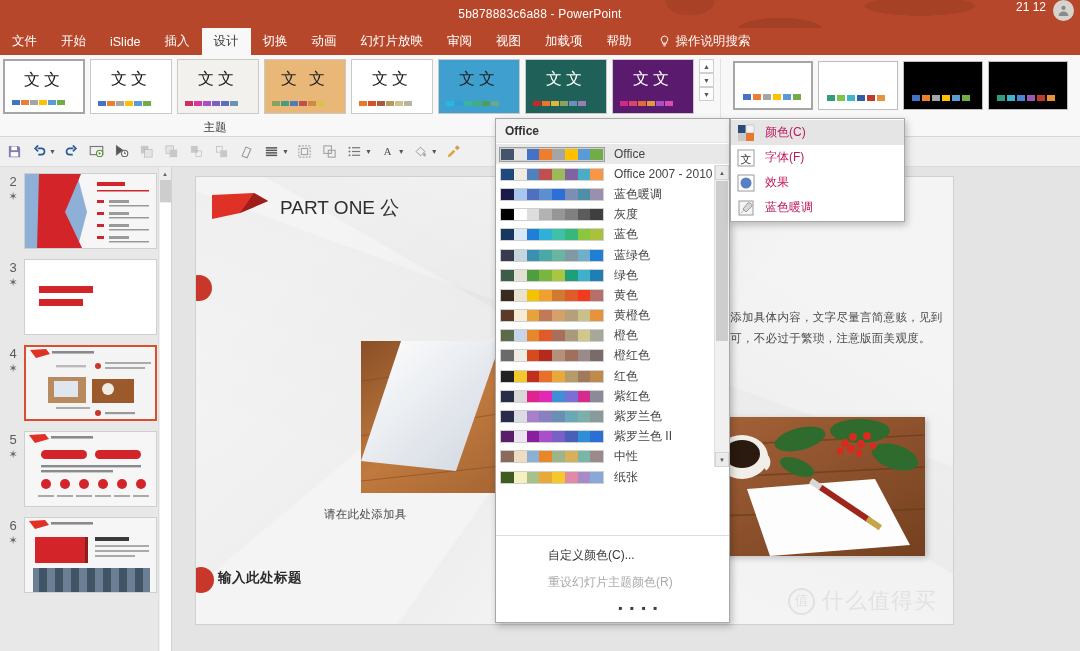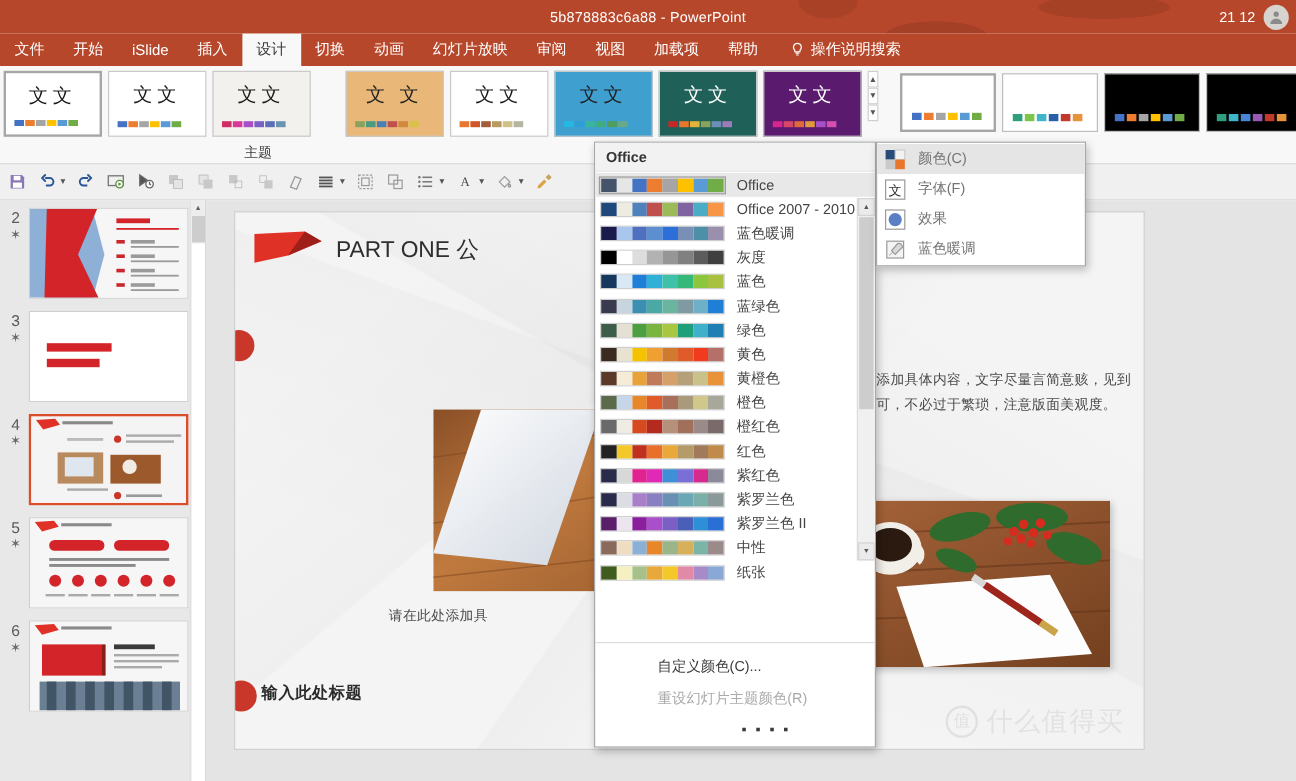--- a/index.html
+++ b/index.html
@@ -18,21 +18,21 @@
   .titlebar .deco {
     position: absolute; right: 0; top: 0; width: 420px; height: 28px;
     background:
       radial-gradient(ellipse 70px 20px at 120px 30px, rgba(0,0,0,.10) 60%, transparent 62%),
       radial-gradient(ellipse 90px 16px at 260px 6px, rgba(0,0,0,.09) 60%, transparent 62%),
       radial-gradient(ellipse 40px 22px at 30px 2px, rgba(0,0,0,.08) 60%, transparent 62%);
   }
   .title-text { color: #fff; font-size: 12px; letter-spacing: .2px; z-index: 2; }
   .title-right {
     position: absolute; right: 6px; top: 0; height: 28px;
-    display: flex; align-items: center; gap: 7px; z-index: 3;
+    display: flex; gap: 7px; z-index: 3;
   }
   .clock { color: #fff; font-size: 12px; }
   .avatar {
     width: 21px; height: 21px; border-radius: 50%;
     background: #d7d3ce; display: flex; align-items: center; justify-content: center;
   }
   .avatar svg { width: 13px; height: 13px; }
 
   
   .tabbar {
@@ -231,21 +231,21 @@
     position: absolute; left: 730px; top: 118px; width: 175px;
     background: #fff; border: 1px solid #a8a8a8; box-shadow: 2px 3px 7px rgba(0,0,0,.24);
     z-index: 61; padding: 1px 0;
   }
   .mi { display: flex; align-items: center; height: 25px; padding-left: 6px; cursor: pointer; }
   .mi.hl { background: #e5e5e5; }
   .mi .mic {
     width: 18px; height: 18px; margin-right: 10px; flex: none;
     display: flex; align-items: center; justify-content: center;
   }
-  .mi span { font-size: 12px; color: #737373; }
+  .mi span { font-size: 12px; color: #be185d; }
 </style>
 </head>
 <body>
 
 <div class="titlebar">
   <div class="deco"></div>
   <div class="title-text">5b878883c6a88  -  PowerPoint</div>
   <div class="title-right">
     <div class="clock">21 12</div>
     <div class="avatar">
@@ -306,21 +306,21 @@
         <div class="wen" style="color:#1a1a1a">文文</div>
         <div class="bars">
           <i style="background:#cf2d64"></i>
           <i style="background:#d6399a"></i>
           <i style="background:#a64fc9"></i>
           <i style="background:#7a5fc4"></i>
           <i style="background:#5a6fb8"></i>
           <i style="background:#6a93b0"></i>
         </div>
       </div>
-      <div class="thumb" style="background: rgb(233, 184, 120); margin-left: 24px;">
+      <div class="thumb" style="background: rgb(233, 184, 120);">
         <div class="wen" style="color:#222222">文 文</div>
         <div class="bars">
           <i style="background:#8aa35c"></i>
           <i style="background:#4a9b7f"></i>
           <i style="background:#4a7fb5"></i>
           <i style="background:#c0504d"></i>
           <i style="background:#d08a3e"></i>
           <i style="background:#d9c14a"></i>
         </div>
       </div>

